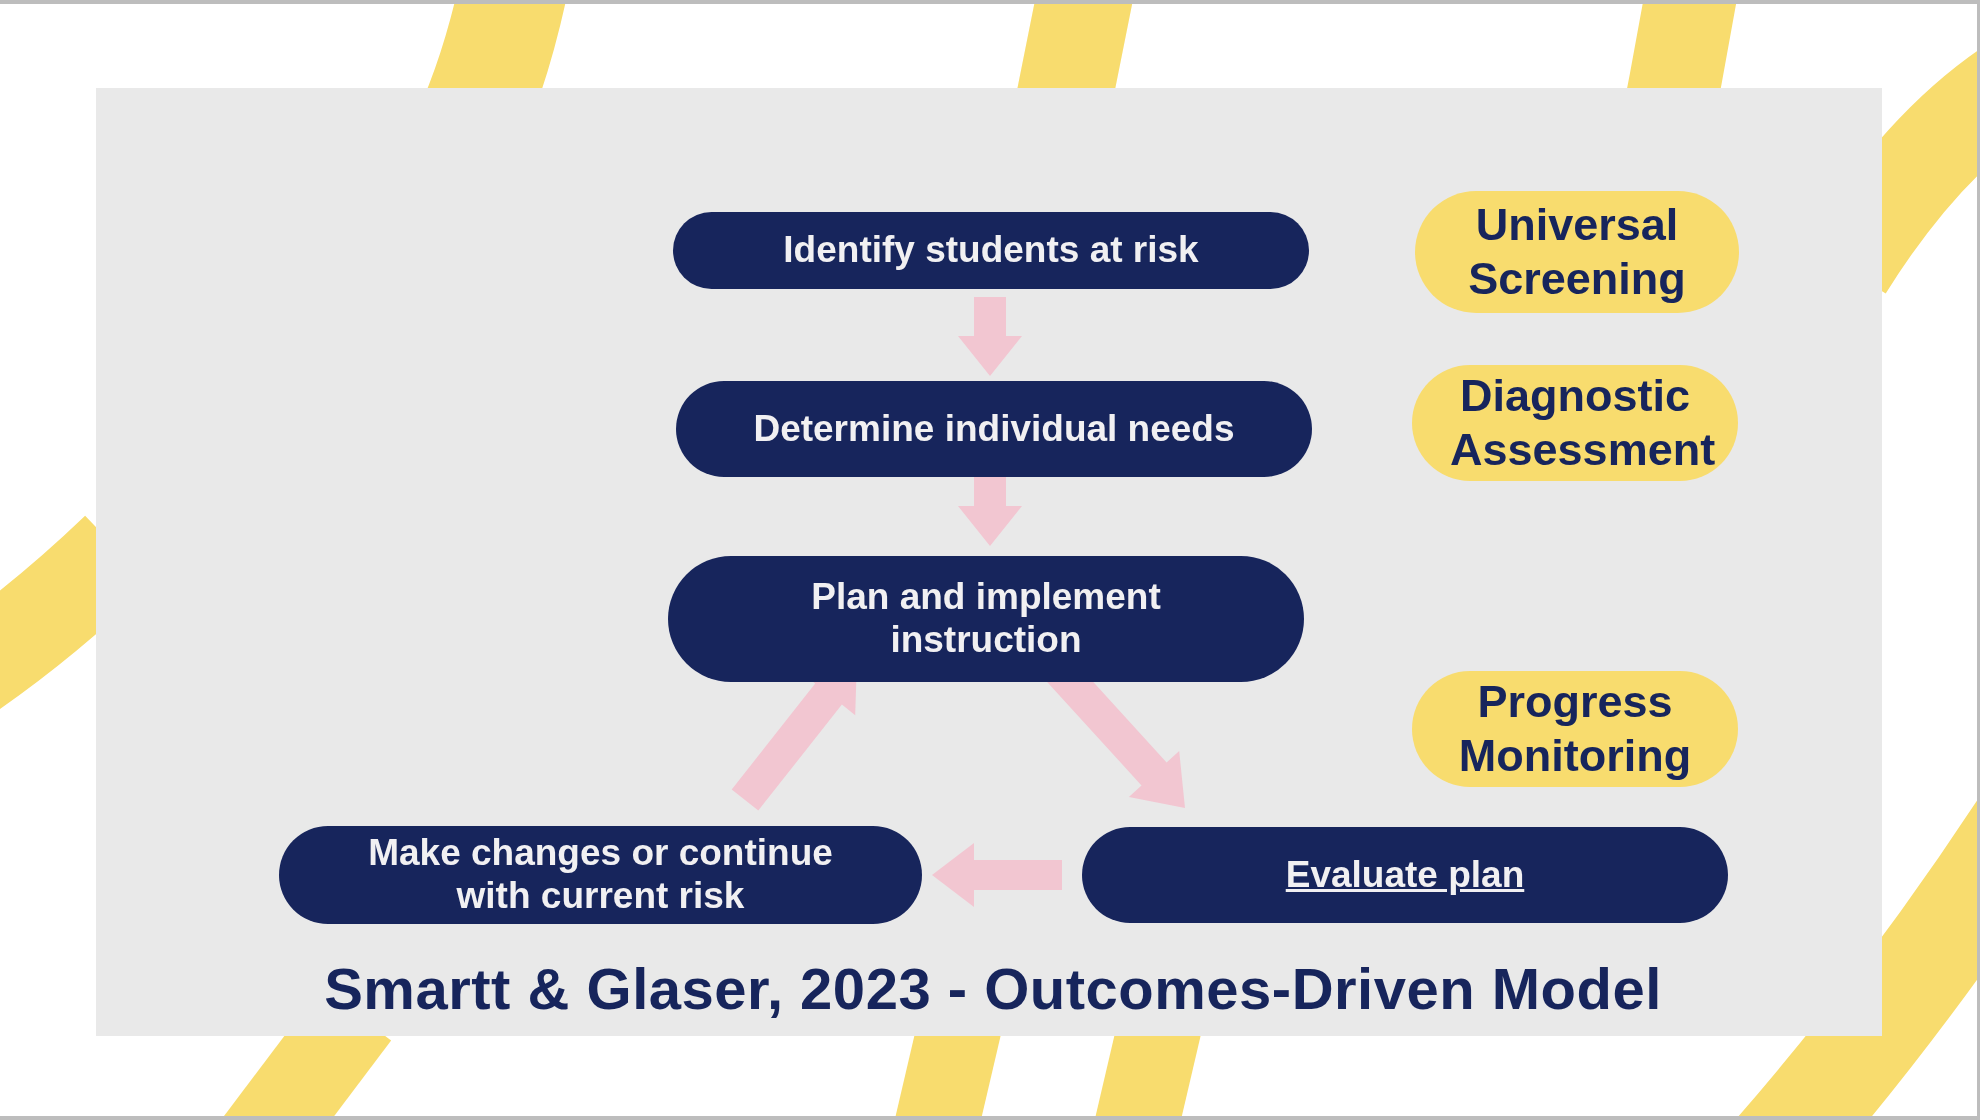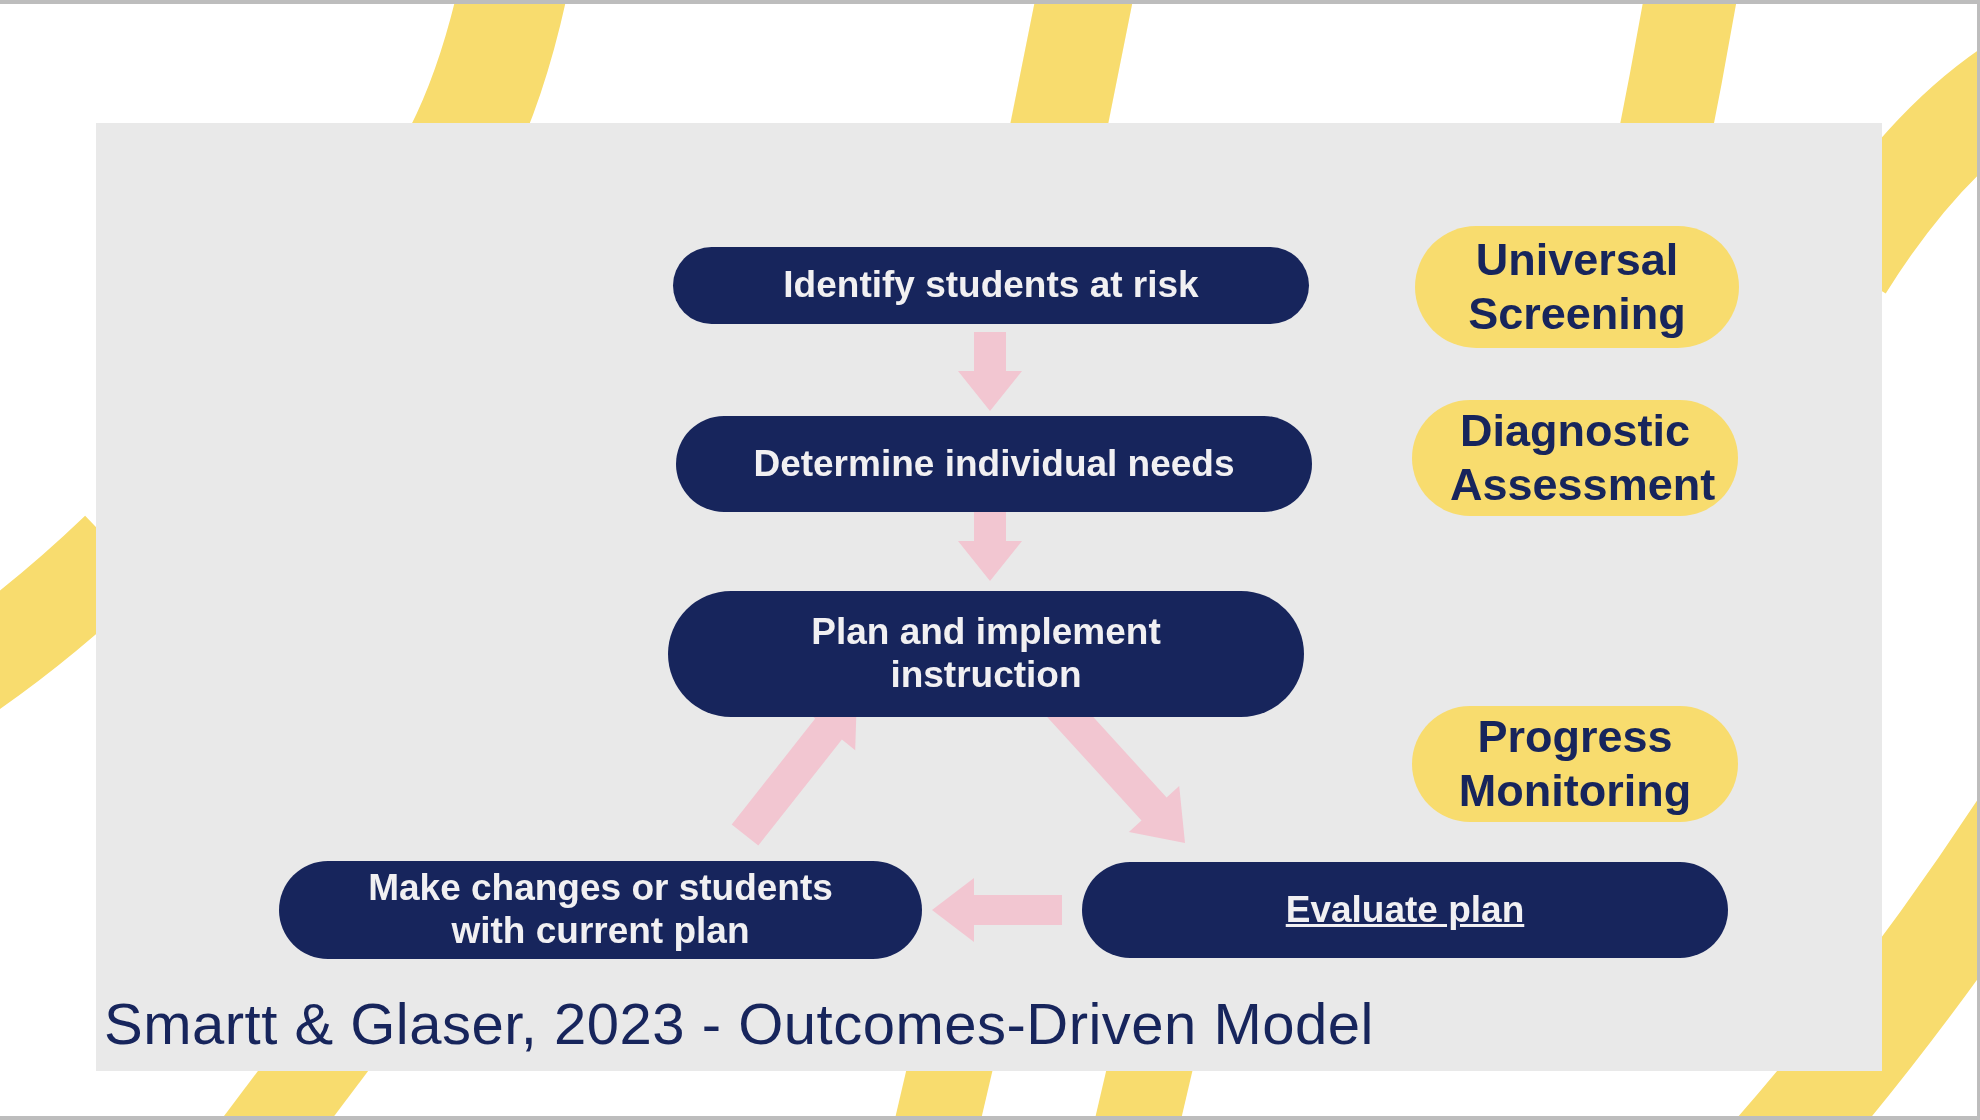--- a/index.html
+++ b/index.html
@@ -8,21 +8,21 @@
   .stage{position:absolute;inset:0;background:var(--bg,#fff);}
   
   .decor{position:absolute;left:0;top:0;z-index:0;}
   
   .frame{position:absolute;inset:0;border-top:4px solid var(--frame,#BDBDBD);
          border-right:3px solid var(--frame,#BDBDBD);
          border-bottom:4px solid var(--frame,#BDBDBD);
          pointer-events:none;z-index:9;}
   
   .panel{position:absolute;left:96px;top:88px;width:1786px;height:948px;
-         background:var(--panel,#E9E9E9);z-index:1;margin-top:35px;}
+         background:var(--panel,#E9E9E9);z-index:1;}
   .layer{position:absolute;left:0;top:0;width:1786px;height:948px;}
   
   .flowbox{position:absolute;background:var(--navy,#17255C);border-radius:999px;
            display:flex;align-items:center;justify-content:center;text-align:center;
            color:var(--boxtext,#F1F0F2);font-weight:bold;font-size:37px;line-height:1.16;
            z-index:3;}
   .flowbox .txt{display:block;}
   #box-identify   {left:577px;top:124px;width:636px;height:77px;}
   #box-determine  {left:580px;top:293px;width:636px;height:96px;}
   #box-plan       {left:572px;top:468px;width:636px;height:126px;}
@@ -36,22 +36,22 @@
         color:var(--navy,#17255C);font-weight:bold;font-size:45px;line-height:1.2;
         z-index:3;}
   .pill .txt{max-width:250px;}
   #pill-universal {left:1319px;top:103px;width:324px;height:122px;}
   #pill-diagnostic{left:1316px;top:277px;width:326px;height:116px;}
   #pill-progress  {left:1316px;top:583px;width:326px;height:116px;}
   
   .arrows{position:absolute;left:0;top:0;z-index:2;}
   .arrows polygon{fill:var(--pink,#F2C6D1);}
   
-  .caption{position:absolute;left:0;right:0;top:870px;text-align:left;
-           color:var(--navy,#17255C);font-weight:normal;font-size:58px;line-height:62px;
+  .caption{position:absolute;left:0;right:0;top:870px;text-align:center;
+           color:var(--navy,#17255C);font-weight:bold;font-size:58px;line-height:62px;
            letter-spacing:0.5px;z-index:3;padding-left:8px;}
 </style>
 </head>
 <body>
 
 <div class="stage">
 
   <svg class="decor" width="1980" height="1120" viewBox="0 0 1980 1120">
     <g fill="none" stroke="#F8DC6E">
       <path d="M 523 -60 Q 500 70 458 152" stroke-width="108" stroke="#F8DC6E"></path>
@@ -79,21 +79,21 @@
     <div class="flowbox" id="box-identify">
       <span class="txt">Identify students at risk</span>
     </div>
     <div class="flowbox" id="box-determine">
       <span class="txt">Determine individual needs</span>
     </div>
     <div class="flowbox" id="box-plan">
       <span class="txt">Plan and implement instruction</span>
     </div>
     <div class="flowbox" id="box-make-changes">
-      <span class="txt">Make changes or students with current plan</span>
+      <span class="txt">Make changes or continue with current risk</span>
     </div>
     <div class="flowbox" id="box-evaluate">
       <span class="txt">Evaluate plan</span>
     </div>
 
     <div class="pill" id="pill-universal">
       <span class="txt">Universal Screening</span>
     </div>
     <div class="pill" id="pill-diagnostic">
       <span class="txt">Diagnostic Assessment</span>

